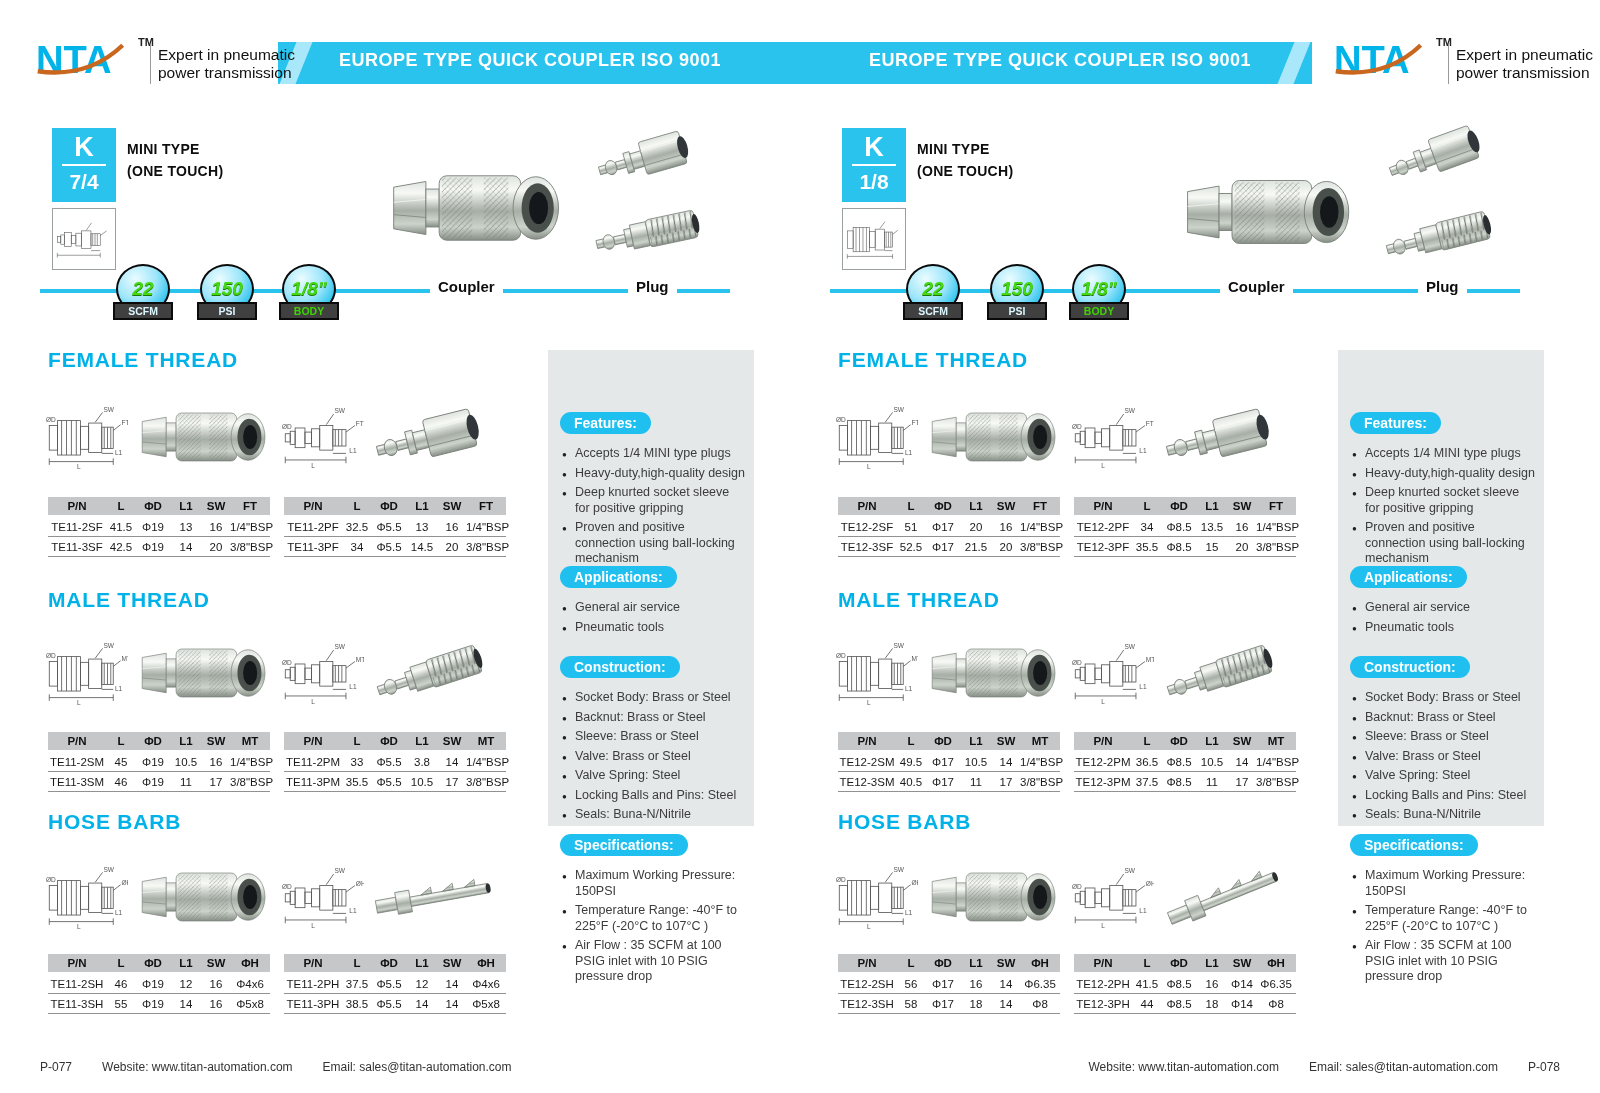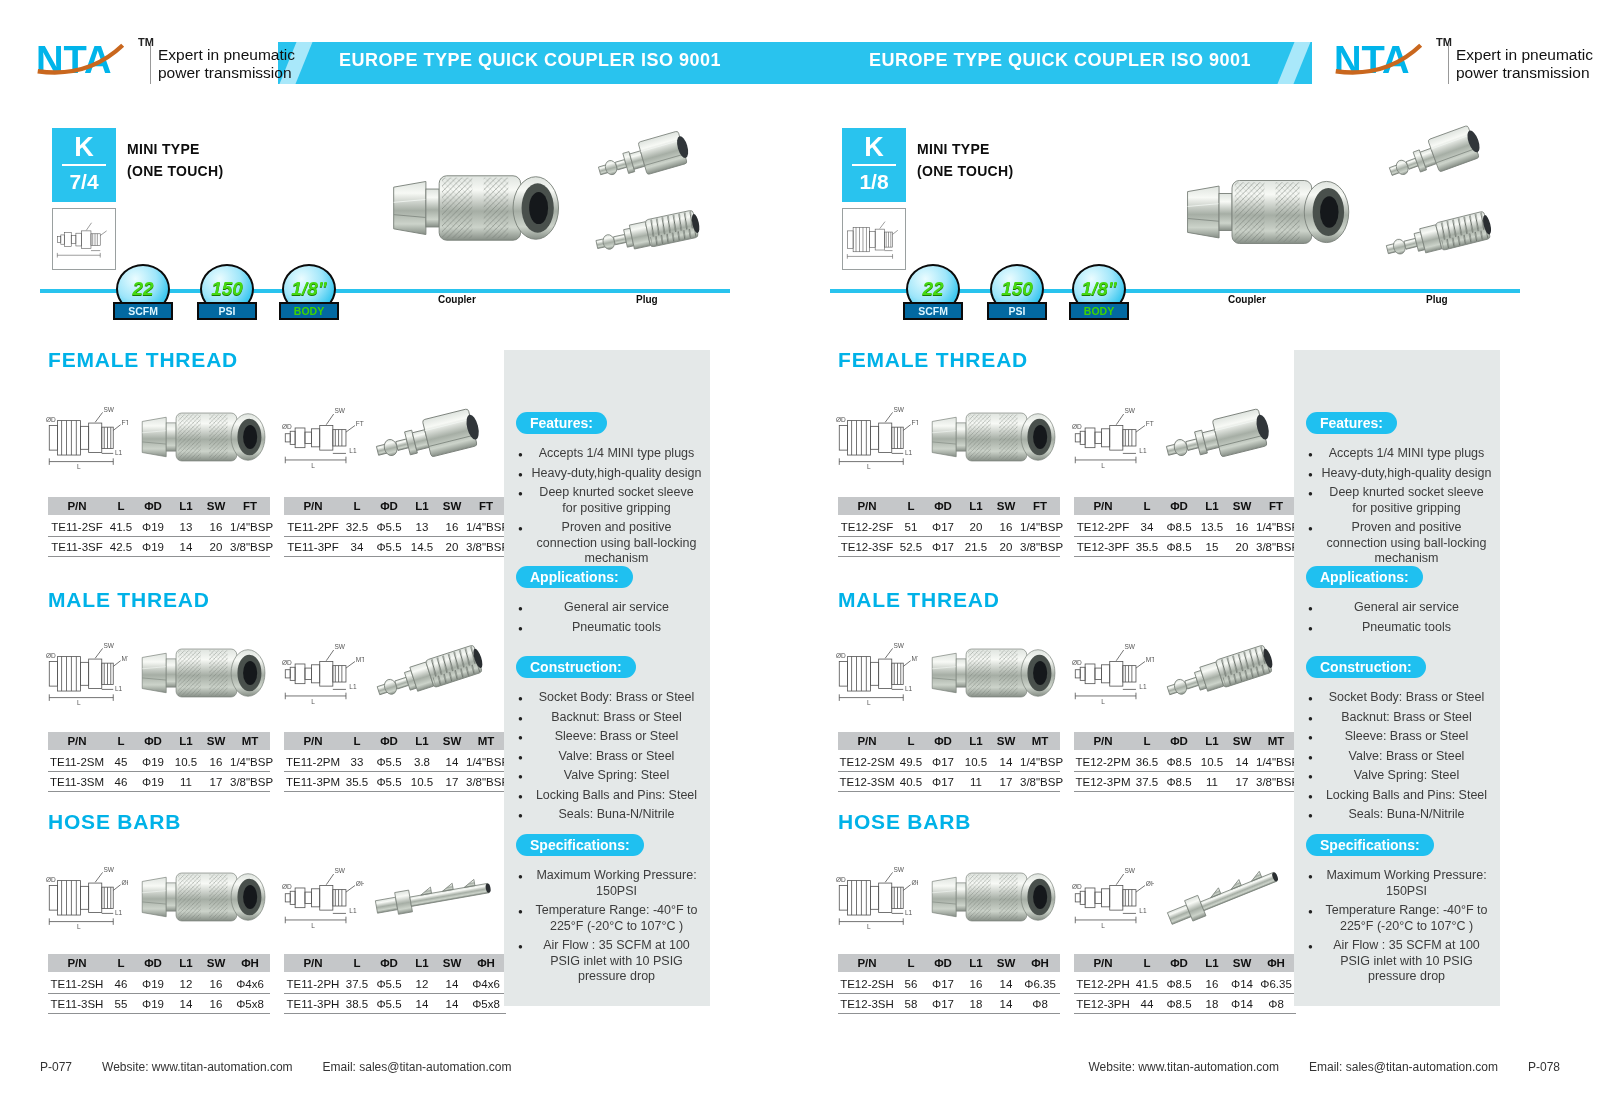--- a/index.html
+++ b/index.html
@@ -63,27 +63,27 @@
     width:54px; height:50px; margin:0 auto; border-radius:50%;
     background:radial-gradient(circle at 35% 28%, #eafcff, #9fe6fa 45%, #2cc3ee 80%);
     border:2px solid #0b0b0b; display:flex; align-items:center; justify-content:center;
   }
   .badge-num {
     font-weight:bold; font-style:italic; font-size:19px; color:#46d912;
     text-shadow:0 1px 0 #1d7a00;
   }
   .badge-ribbon {
     position:relative; margin:-12px auto 0 auto; width:60px;
-    background:#0369a1; border:2px solid #0b0b0b;
+    background:#404040; border:2px solid #0b0b0b;
     font-size:10.5px; font-weight:bold; color:#dbf6ff; padding:1px 0;
   }
   .badge.body-badge .badge-ribbon { color:#3fd400; }
   .rule-label {
-    position:absolute; top:294px; z-index:2; background:#fff; padding:0 8px;
-    font-weight:bold; font-size:10px; color:#0d0d0d;
+    position:absolute; top:278px; z-index:2; background:#fff; padding:0 8px;
+    font-weight:bold; font-size:15px; color:#0d0d0d;
   }
 
   .sec-title {
     position:absolute; left:48px; font-weight:bold; font-size:21px;
     color:#00b2e8; letter-spacing:0.8px;
   }
   .figs {
     position:absolute; left:46px; width:462px; height:102px;
     display:flex; align-items:center; gap:10px;
   }
@@ -98,28 +98,28 @@
     background:#c5c7c9; font-weight:bold; padding:3px 0; color:#101010;
     border-bottom:2px solid #ffffff;
   }
   .spec-table td { text-align:center; padding:3.5px 0; border-bottom:1.5px solid #8f9193; color:#1a1a1a; }
   .spec-table th:nth-child(1){ width:58px; } .spec-table th:nth-child(2){ width:30px; }
   .spec-table th:nth-child(3){ width:34px; } .spec-table th:nth-child(4){ width:32px; }
   .spec-table th:nth-child(5){ width:28px; } .spec-table th:nth-child(6){ width:40px; }
   .spec-table th, .spec-table td { text-align:center; }
 
   .sidebar {
-    position:absolute; left:504px; top:350px; width:206px; height:656px;
+    position:absolute; left:548px; top:350px; width:206px; height:476px;
     background:#e4e8e8;
   }
   .pill {
     position:absolute; left:12px; background:#1fc0f0; color:#fff; font-weight:bold;
     font-size:14px; padding:3px 14px; border-radius:13px; white-space:nowrap;
   }
-  .blist { position:absolute; left:14px; width:184px; margin:0; padding:0; list-style:none;text-align:center; }
+  .blist { position:absolute; left:14px; width:184px; margin:0; padding:0; list-style:none; }
   .blist li {
     position:relative; padding-left:13px; font-size:12.5px; line-height:15.5px;
     color:#3c3c3c; margin-bottom:4px;
   }
   .blist li::before { content:"\25CF"; position:absolute; left:0; top:1px; font-size:8px; color:#222; }
 
   .footer { position:absolute; top:1060px; display:flex; gap:30px; font-size:12px; color:#333; white-space:nowrap; }
   .footer.fl { left:40px; }
   .footer.fr { right:40px; }
 </style>

